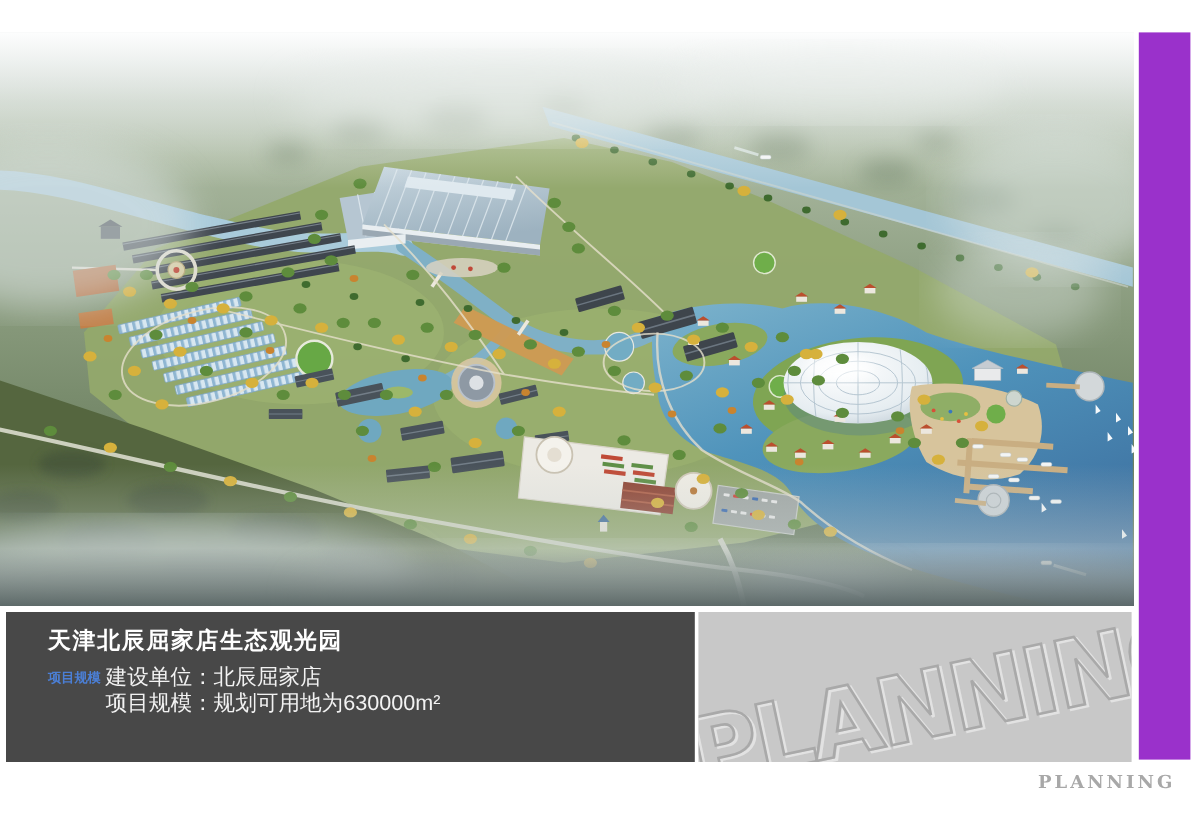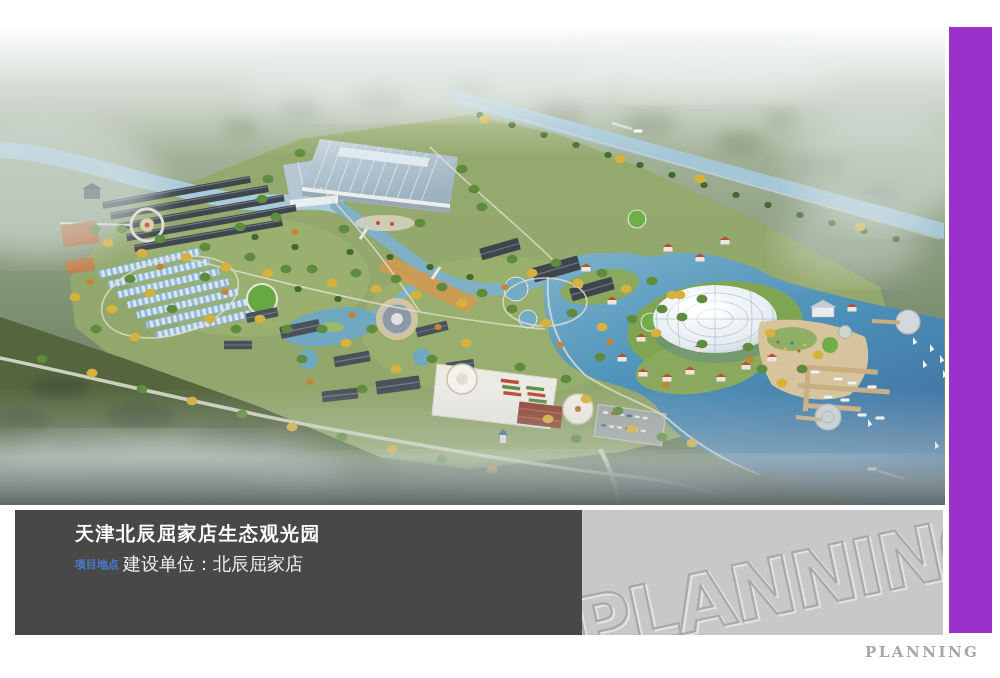--- a/index.html
+++ b/index.html
@@ -1,22 +1,22 @@
 <!DOCTYPE html>
 <html style="--accent-purple: #9a31cb; --panel-dark: #484848; --panel-gray: #c8c8c8; --label-blue: #4b7fd6; --brand-gray: #a8a8a8;"><head>
 <meta charset="utf-8">
 <style>
   html,body{margin:0;padding:0;background:#ffffff;}
   .page{position:relative;width:1000px;height:678px;background:#fff;overflow:hidden;
         font-family:"Liberation Sans","DejaVu Sans",sans-serif;}
   .render-area{position:absolute;left:0;top:27px;width:945px;height:478px;overflow:hidden;}
   .accent-bar{position:absolute;left:949px;top:27px;width:43px;height:606px;
               background:var(--accent-purple,#9a31cb);}
-  .info-panel{position:absolute;left:15px;top:510px;width:574px;height:125px;
-              background:var(--panel-dark,#484848);color:#f2f2f2;padding-left:25px;}
+  .info-panel{position:absolute;left:5px;top:510px;width:574px;height:125px;
+              background:var(--panel-dark,#484848);color:#f2f2f2;}
   .info-title{margin:0;padding:11px 0 0 35px;font-size:19px;font-weight:bold;
               letter-spacing:1.5px;color:#ffffff;}
   .info-body{display:flex;align-items:flex-start;padding:7px 0 0 35px;}
   .section-label{flex:none;width:48px;margin-top:3px;font-size:11px;font-weight:bold;
                  color:var(--label-blue,#4b7fd6);}
   .rows{font-size:18px;line-height:21.5px;}
   .row{position:relative;white-space:nowrap;height:21.5px;}
   .row .right{position:absolute;left:182px;top:0;}
   .row.indent .left{padding-left:46px;}
   .watermark-panel{position:absolute;left:582px;top:510px;width:361px;height:125px;
@@ -594,26 +594,30 @@
         <rect x="0" y="430" width="945" height="48" fill="url(#fogDark)"></rect>
       </g>
     </svg>
   </div>
 
   <div class="accent-bar"></div>
 
   <div class="info-panel">
     <h1 class="info-title">天津北辰屈家店生态观光园</h1>
     <div class="info-body">
-      <span class="section-label">项目地点</span>
+      <span class="section-label">项目规模</span>
       <div class="rows">
         <div class="row">
           <span class="left">建设单位：北辰屈家店</span>
           <span class="right"></span>
         </div>
+        <div class="row">
+          <span class="left">项目规模：规划可用地为630000m²</span>
+          <span class="right"></span>
+        </div>
       </div>
     </div>
   </div>
 
   <div class="watermark-panel">
     <svg width="361" height="125" viewBox="0 0 361 125">
       <g transform="rotate(-12 180 62)" font-family="'DejaVu Sans','Liberation Sans',sans-serif" font-weight="bold" font-size="78" letter-spacing="-3">
         <text x="-12" y="108" fill="none" stroke="#e2e2e2" stroke-width="2.4">PLANNING</text>
         <text x="-14" y="106" fill="none" stroke="#a9a9a9" stroke-width="2.2">PLANNING</text>
       </g>

